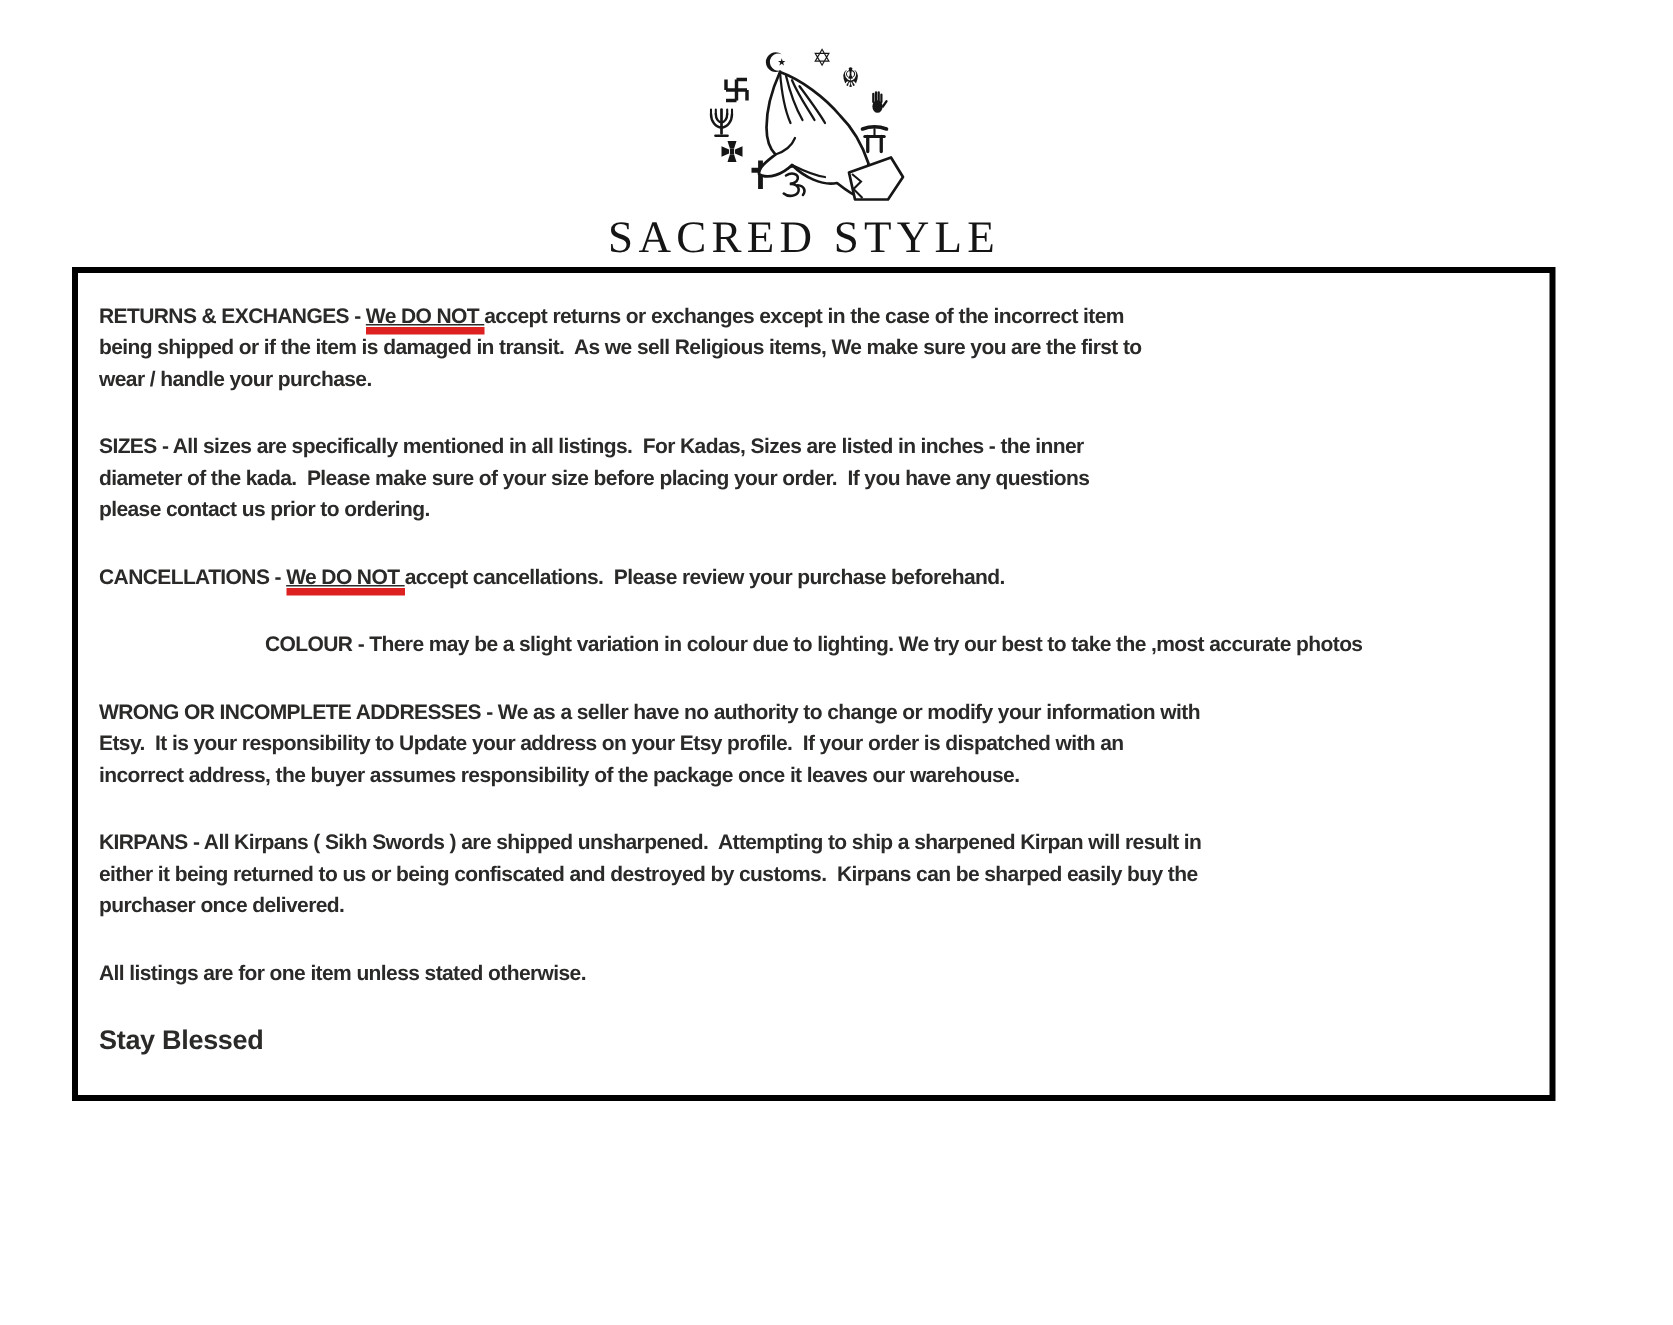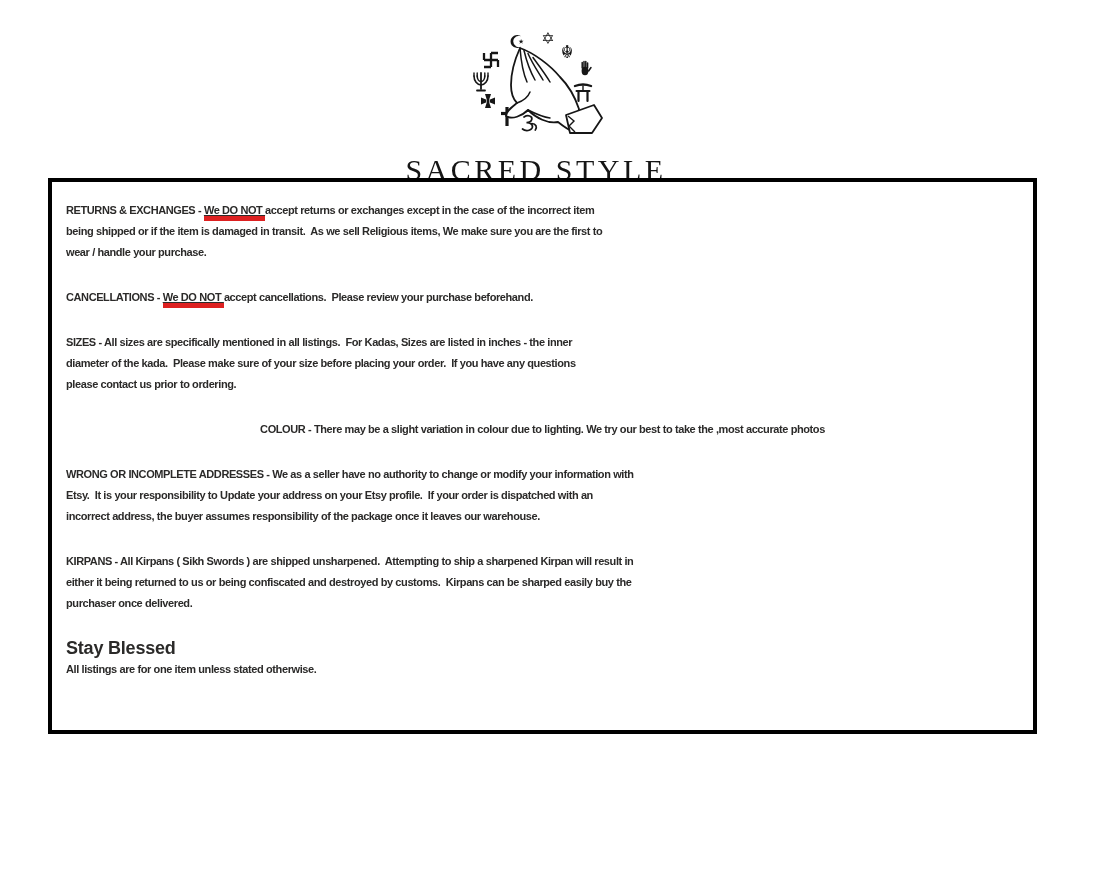--- a/index.html
+++ b/index.html
@@ -5,33 +5,33 @@
   html,body{margin:0;padding:0;background:#ffffff;}
   .canvas{
     position:relative;width:1115px;height:883px;background:#ffffff;
     overflow:hidden;font-family:"Liberation Sans",sans-serif;
   }
   
   .logo-wrap{position:absolute;left:400px;top:25px;width:272px;text-align:center;}
   .logo-art{display:block;margin:0 auto;}
   .sym-glyph{font-family:"DejaVu Sans",sans-serif;fill:#161616;}
   .brand{
-    margin-top:16px;
+    margin-top:5px;
     font-family:"Liberation Serif","DejaVu Serif",serif;
     font-size:30px;letter-spacing:3.5px;color:#151515;white-space:nowrap;
   }
   
   .policy-box{
     position:absolute;left:48px;top:178px;width:989px;height:556px;
     box-sizing:border-box;border:4px solid #000000;
     padding:18px 14px 0 14px;background:#ffffff;
   }
   .para{
     margin:0 0 24px 0;
-    font-weight:bold;font-size:11px;line-height:21px;
+    font-weight:bold;font-size:14px;line-height:21px;
     letter-spacing:-0.4px;color:#2b2a29;
     white-space:pre-wrap;
   }
   .para-colour{margin-top:9px;text-align:center;}
   .donot{
     text-decoration:underline;
     border-bottom:5px solid #dd2121;
   }
   .signoff{font-size:18px;letter-spacing:-0.2px;margin-bottom:0;}
 </style>
@@ -101,34 +101,34 @@
       </g>
     </svg>
     <div class="brand">SACRED STYLE</div>
   </header>
 
   <section class="policy-box">
     <p class="para"><span>RETURNS &amp; EXCHANGES - </span><span class="donot">We DO NOT </span><span>accept returns or exchanges except in the case of the incorrect item
 being shipped or if the item is damaged in transit.  As we sell Religious items, We make sure you are the first to
 wear / handle your purchase.</span></p>
 
-    <p class="para"><span>CANCELLATIONS - </span><span class="donot">We DO NOT </span><span>accept cancellations.  Please review your purchase beforehand.</span></p>
-
     <p class="para">SIZES - All sizes are specifically mentioned in all listings.  For Kadas, Sizes are listed in inches - the inner
 diameter of the kada.  Please make sure of your size before placing your order.  If you have any questions
 please contact us prior to ordering.</p>
+
+    <p class="para"><span>CANCELLATIONS - </span><span class="donot">We DO NOT </span><span>accept cancellations.  Please review your purchase beforehand.</span></p>
 
     <p class="para para-colour">COLOUR - There may be a slight variation in colour due to lighting. We try our best to take the ,most accurate photos</p>
 
     <p class="para">WRONG OR INCOMPLETE ADDRESSES - We as a seller have no authority to change or modify your information with
 Etsy.  It is your responsibility to Update your address on your Etsy profile.  If your order is dispatched with an
 incorrect address, the buyer assumes responsibility of the package once it leaves our warehouse.</p>
 
     <p class="para">KIRPANS - All Kirpans ( Sikh Swords ) are shipped unsharpened.  Attempting to ship a sharpened Kirpan will result in
 either it being returned to us or being confiscated and destroyed by customs.  Kirpans can be sharped easily buy the
 purchaser once delivered.</p>
 
+    <p class="para">All listings are for one item unless stated otherwise.</p>
+
     <p class="para signoff">Stay Blessed</p>
-
-    <p class="para">All listings are for one item unless stated otherwise.</p>
   </section>
 
 </div>
 
 </body></html>

